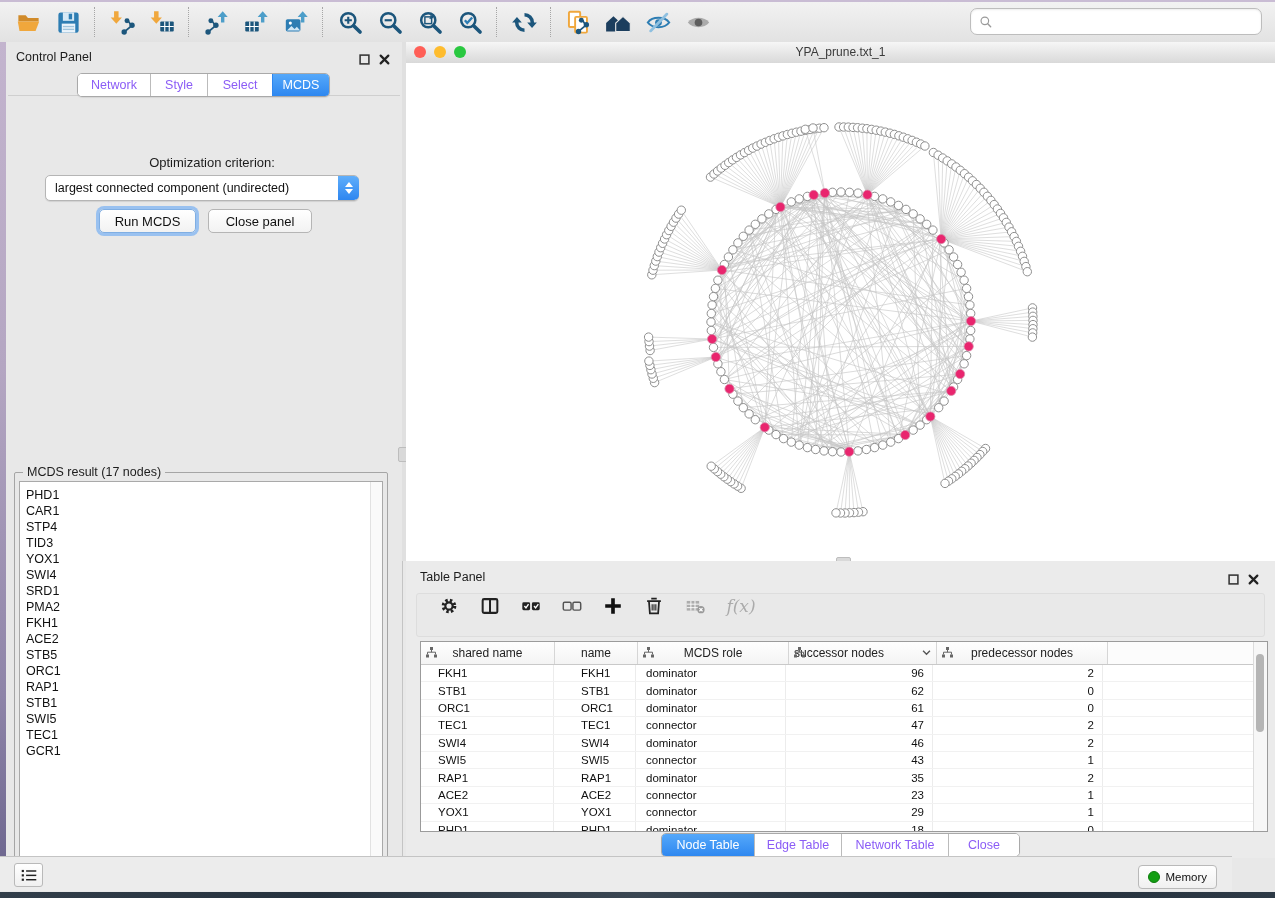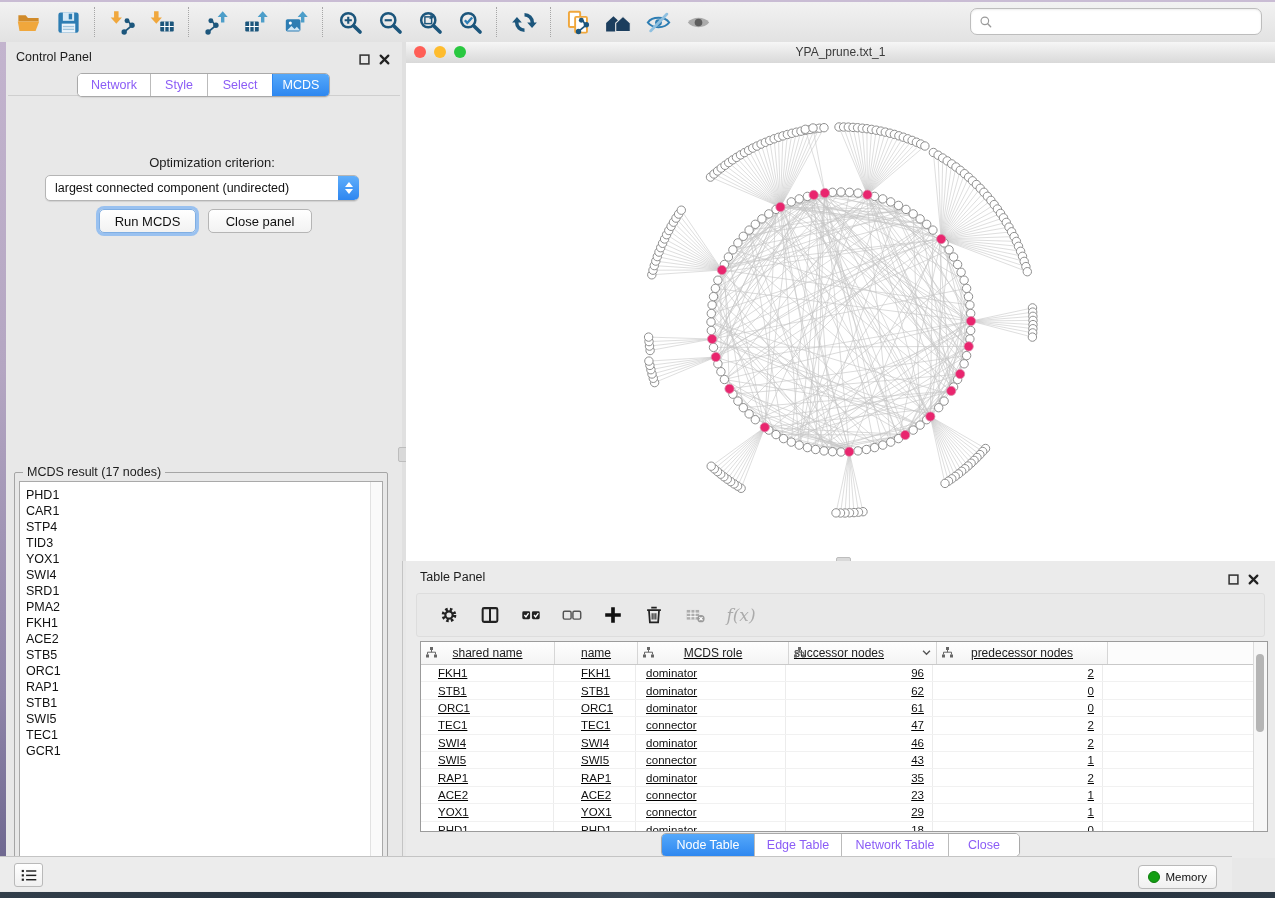--- a/index.html
+++ b/index.html
@@ -75,26 +75,26 @@
                 background:linear-gradient(180deg,#F6F6F6,#D9D9D9);border-bottom:1px solid #ACACAC;}
   .traffic{position:absolute;left:8px;top:4px;display:flex;gap:8px;}
   .light{width:12px;height:12px;border-radius:50%;}
   .net-title{position:absolute;left:0;top:3px;width:100%;text-align:center;font-size:12px;color:#3a3a3a;}
   .net-canvas{position:absolute;left:0;top:21px;width:869px;height:498px;background:#fff;overflow:hidden;}
   
   .table-panel{position:absolute;left:406px;top:561px;width:869px;height:297px;background:#EBEBEB;}
   .tp-title{position:absolute;left:14px;top:9px;font-size:12.5px;color:#1c1c1c;}
   .table-panel .mini-btns{right:16px;top:10px;}
   .tp-toolbar{position:absolute;left:10px;top:32px;right:10px;height:42px;background:#E9E9E9;
-              border:1px solid #DDD;border-radius:3px;display:flex;align-items:center;gap:17px;padding-left:20px;}
+              border:1px solid #DDD;border-radius:3px;display:flex;gap:17px;padding-left:20px;}
   .tp-tool{display:flex;align-items:center;justify-content:center;width:24px;height:24px;}
   .tp-tool svg{width:22px;height:22px;}
   .fx-label{font-family:"DejaVu Serif",serif;font-style:italic;font-size:17px;color:#ABABAB;}
   .table-wrap{position:absolute;left:14px;top:80px;width:846px;height:189px;background:#fff;
-              border:1px solid #9B9B9B;overflow:hidden;text-decoration:underline;}
+              border:1px solid #9B9B9B;overflow:hidden;}
   .thead{display:flex;height:22px;background:#FCFCFC;border-bottom:1px solid #C9C9C9;}
   .th{position:relative;display:flex;align-items:center;justify-content:center;
       border-right:1px solid #D6D6D6;background:linear-gradient(180deg,#FEFEFE,#F4F4F4);
       font-size:12px;color:#222;}
   .th .tree-ic{position:absolute;left:5px;top:5px;}
   .th .sort-chev{margin-left:7px;}
   .trow{display:flex;height:16.4px;align-items:center;border-bottom:1px solid #F1F1F1;}
   .td{font-size:11.5px;color:#111;border-right:1px solid #ECECEC;height:100%;display:flex;align-items:center;}
   .td.num{justify-content:flex-end;padding-right:8px;}
   .tscroll{position:absolute;right:0;top:0;bottom:0;width:13px;background:#F7F7F7;border-left:1px solid #DCDCDC;}

